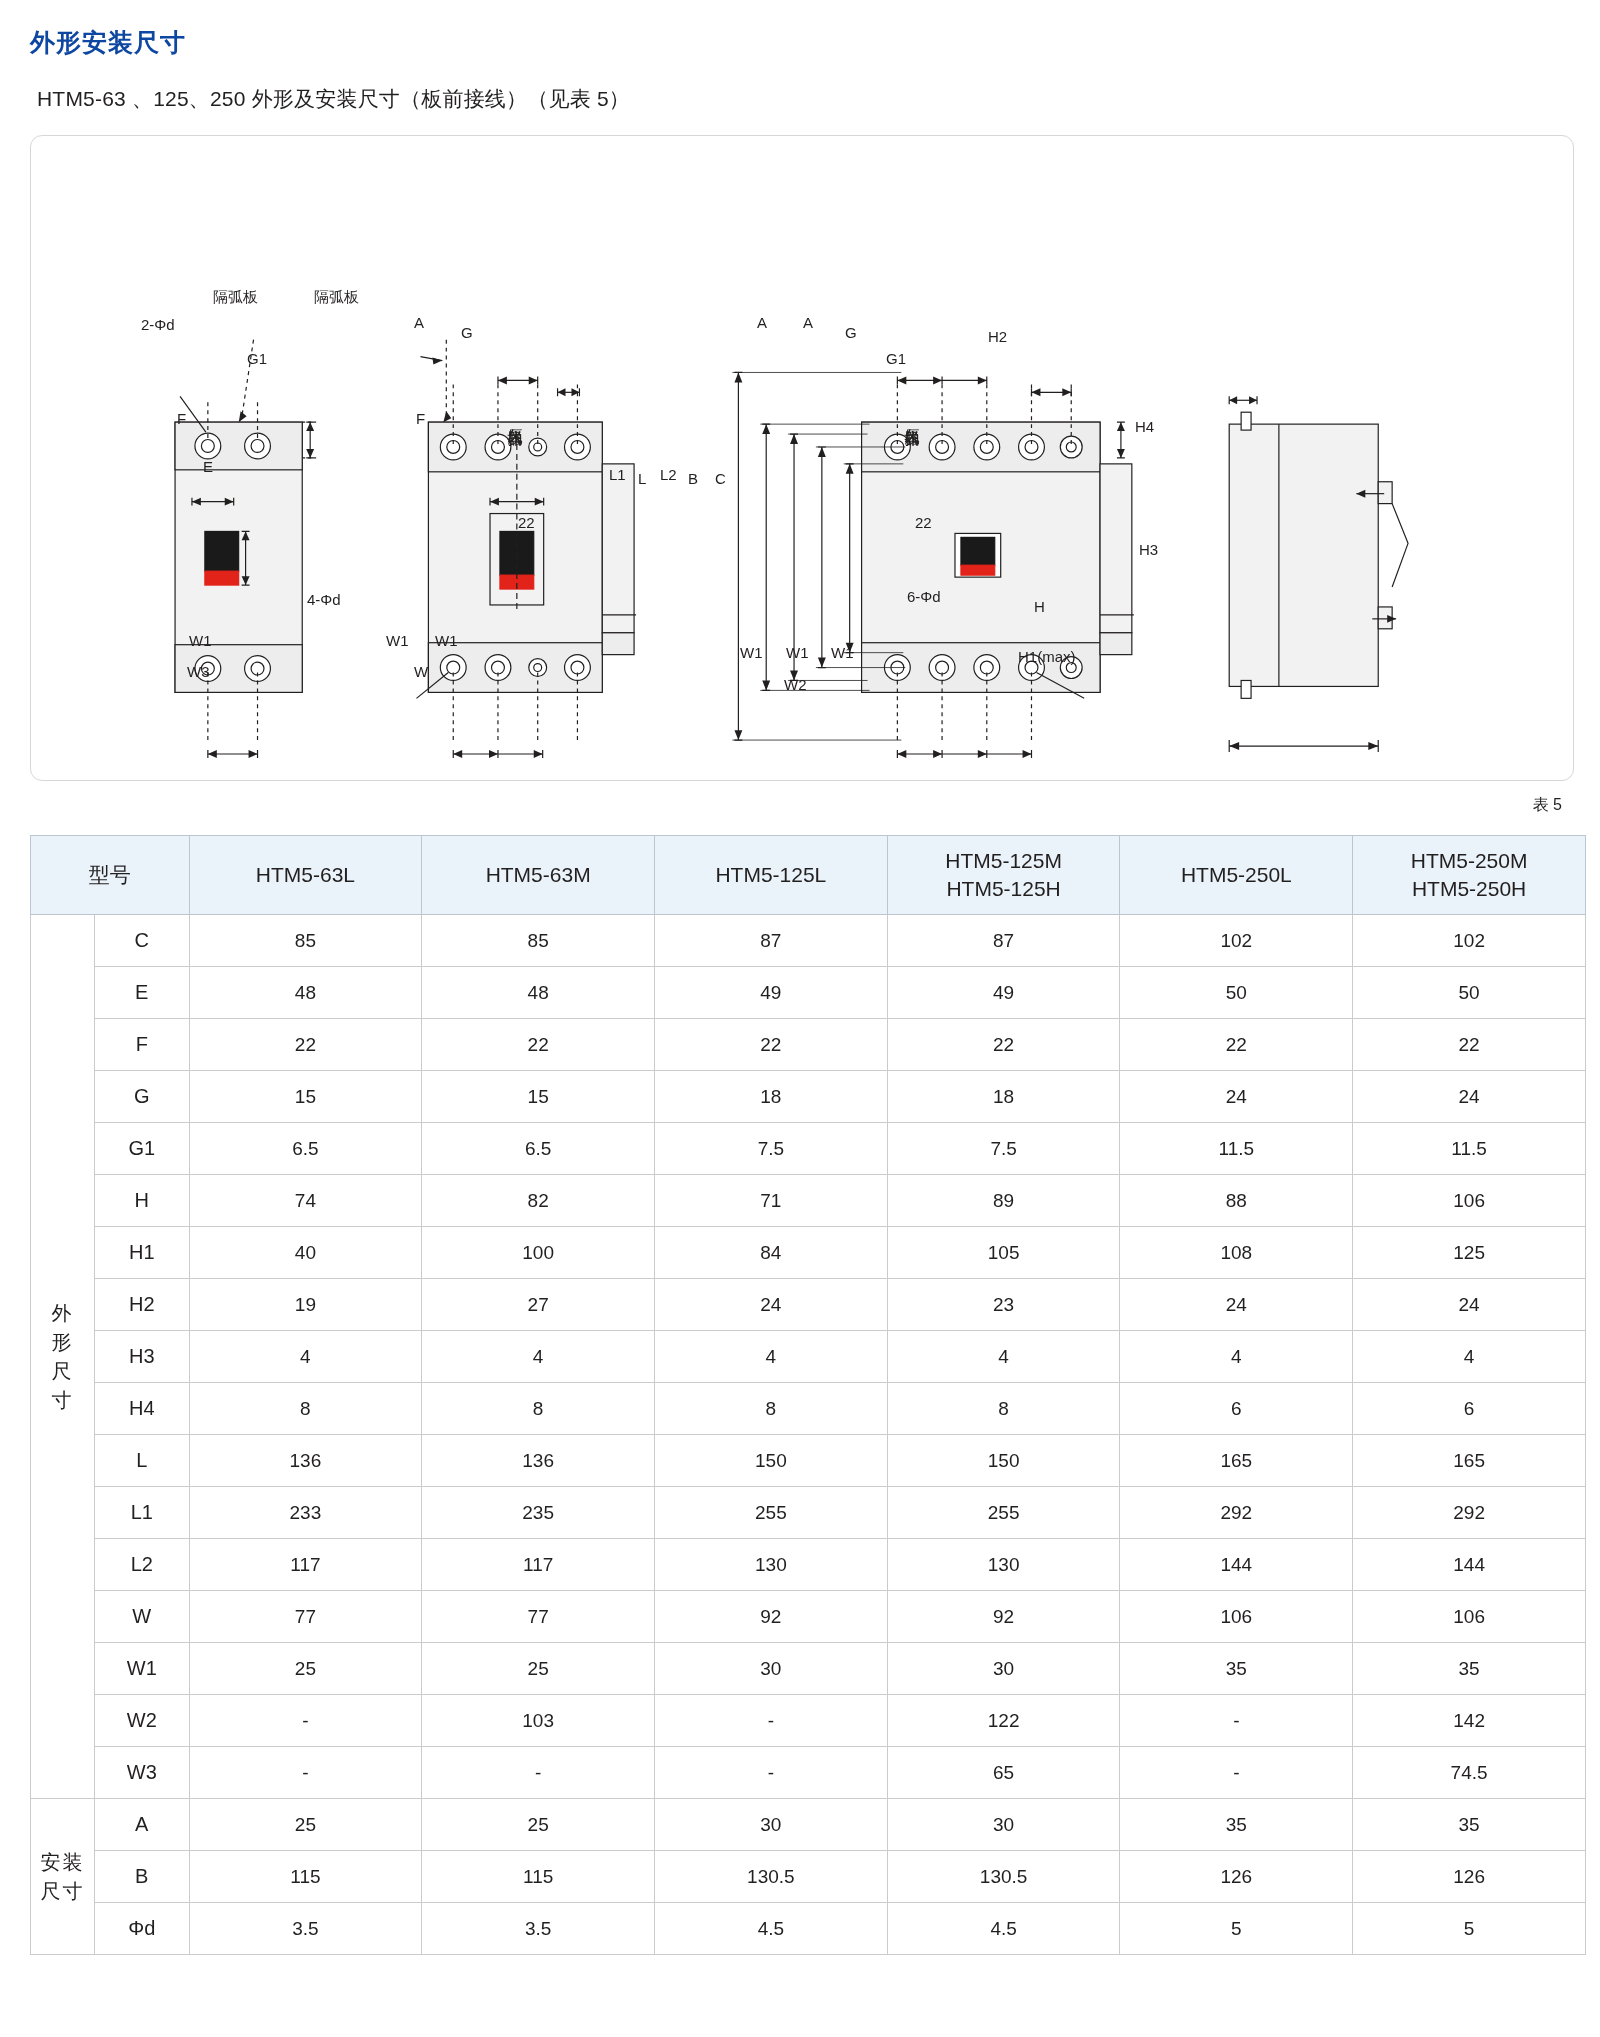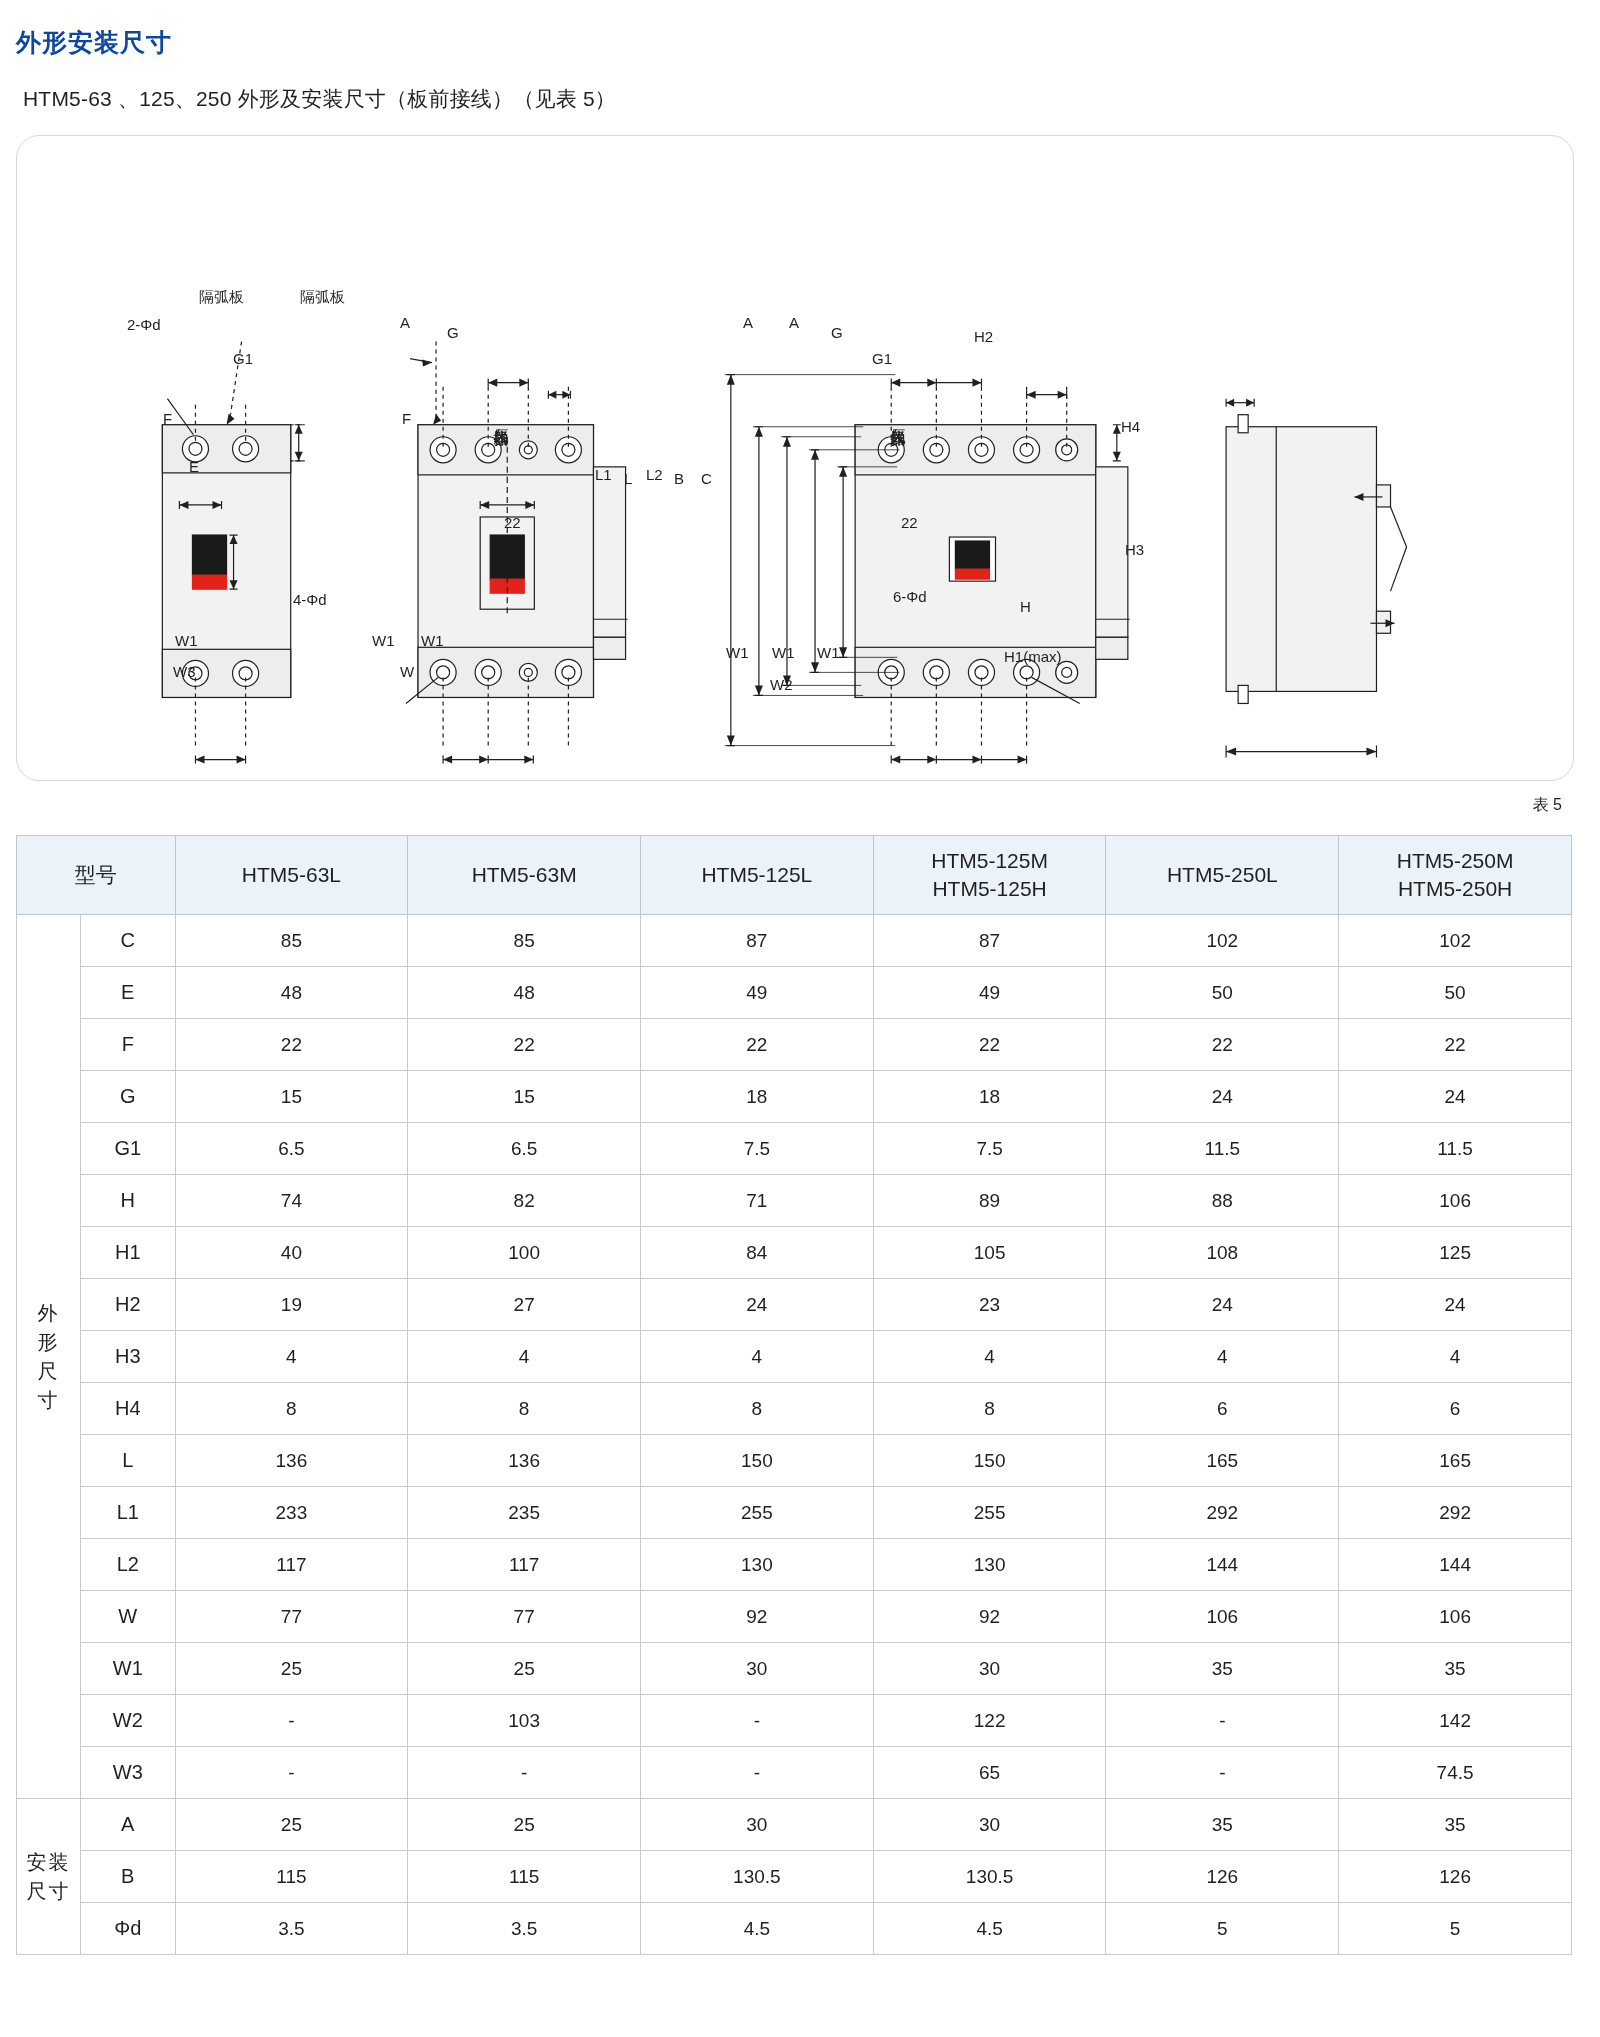--- a/index.html
+++ b/index.html
@@ -12,42 +12,42 @@
     min-height: 2037px;
     font-family: "Liberation Sans", "DejaVu Sans", sans-serif;
     color: #221f1f;
     -webkit-font-smoothing: antialiased;
   }
   .page {
     position: relative;
     width: 1600px;
     min-height: 2037px;
     box-sizing: border-box;
-    padding: 22px 24px 40px 12px;
+    padding: 22px 24px 40px 26px;
   }
   .title {
     font-size: 25px;
     font-weight: bold;
     color: #0d47a1;
     letter-spacing: 1px;
     margin: 0 0 0 4px;
     padding-top: 4px;
   }
   .subtitle {
     font-size: 21px;
     color: #221f1f;
     margin: 26px 0 0 11px;
     letter-spacing: 0.2px;
   }
 
   
   .figure-box {
     margin: 22px 2px 0 4px;
     border: 1px solid #d5d7d9;
-    border-radius: 23px;
+    border-radius: 12px;
     height: 644px;
     position: relative;
     background: #fff;
     overflow: hidden;
   }
   .fig {
     position: absolute;
     inset: 0;
   }
   .table-caption {

